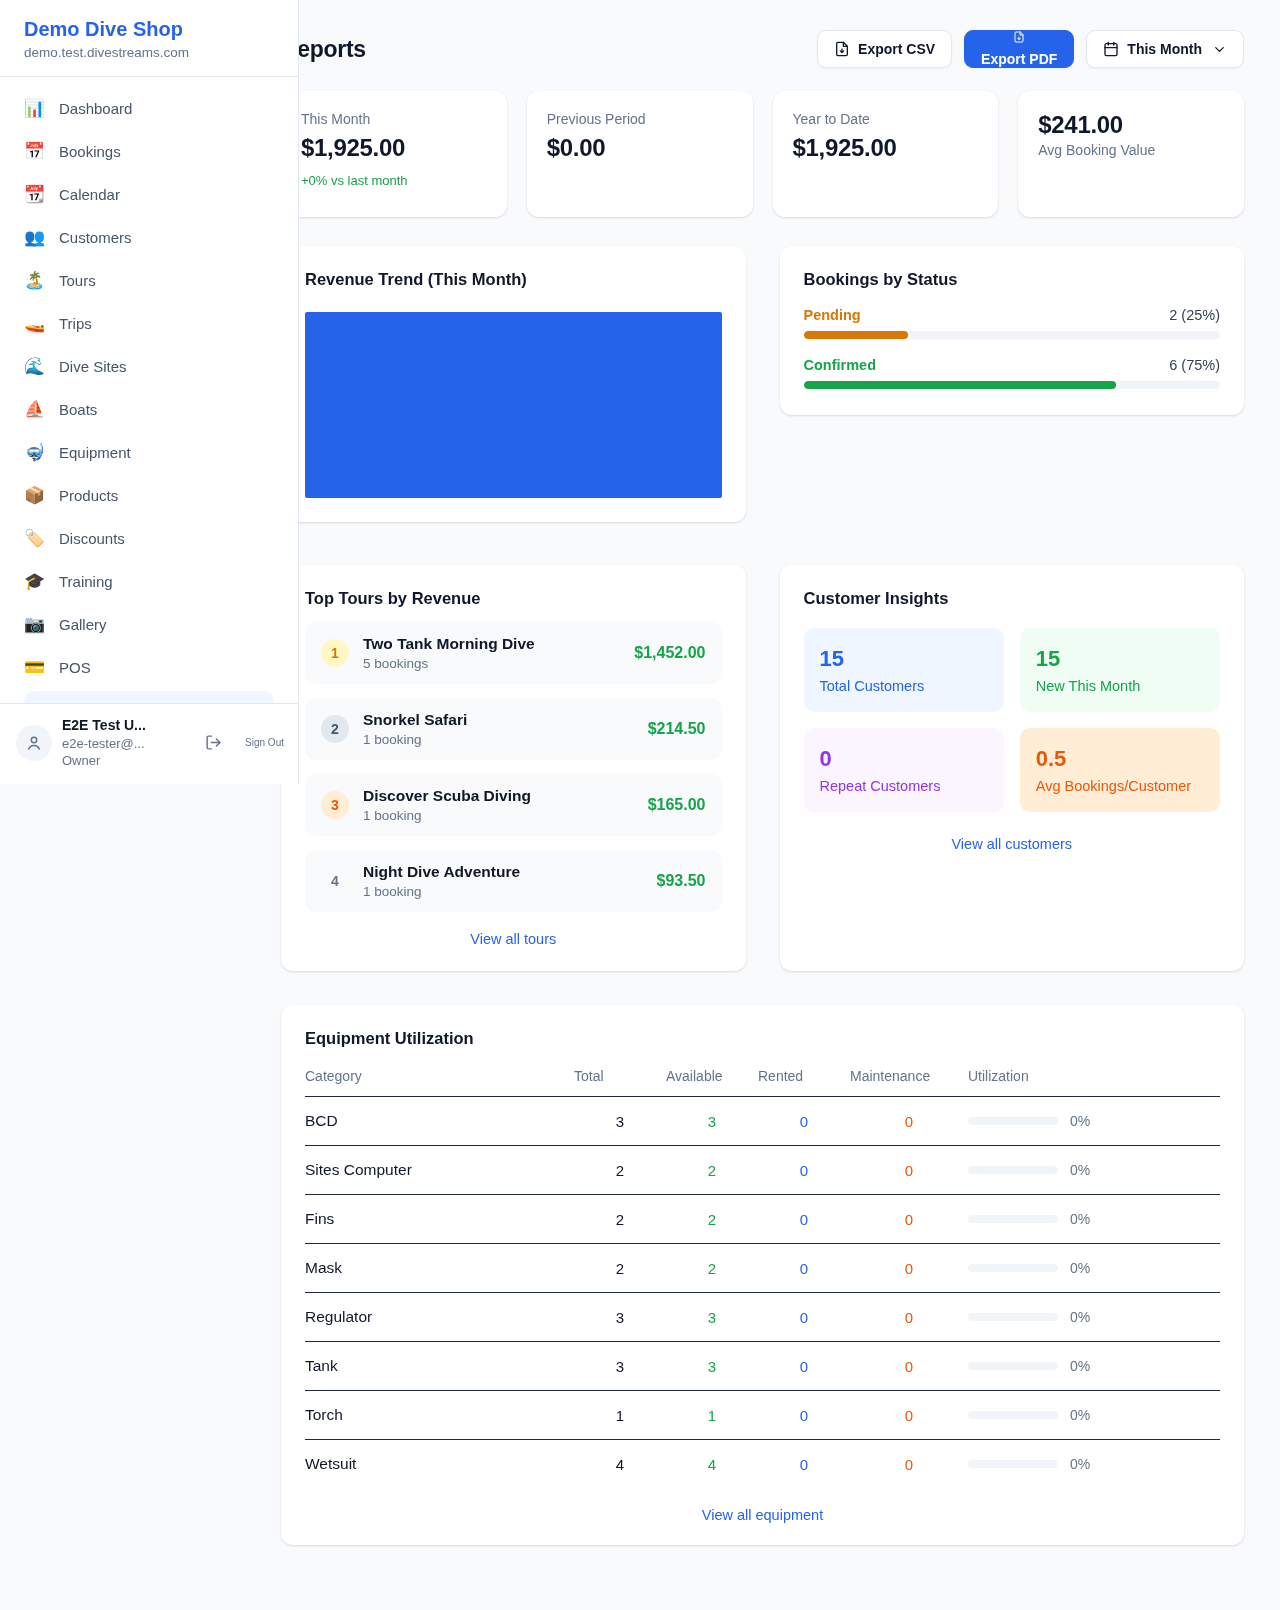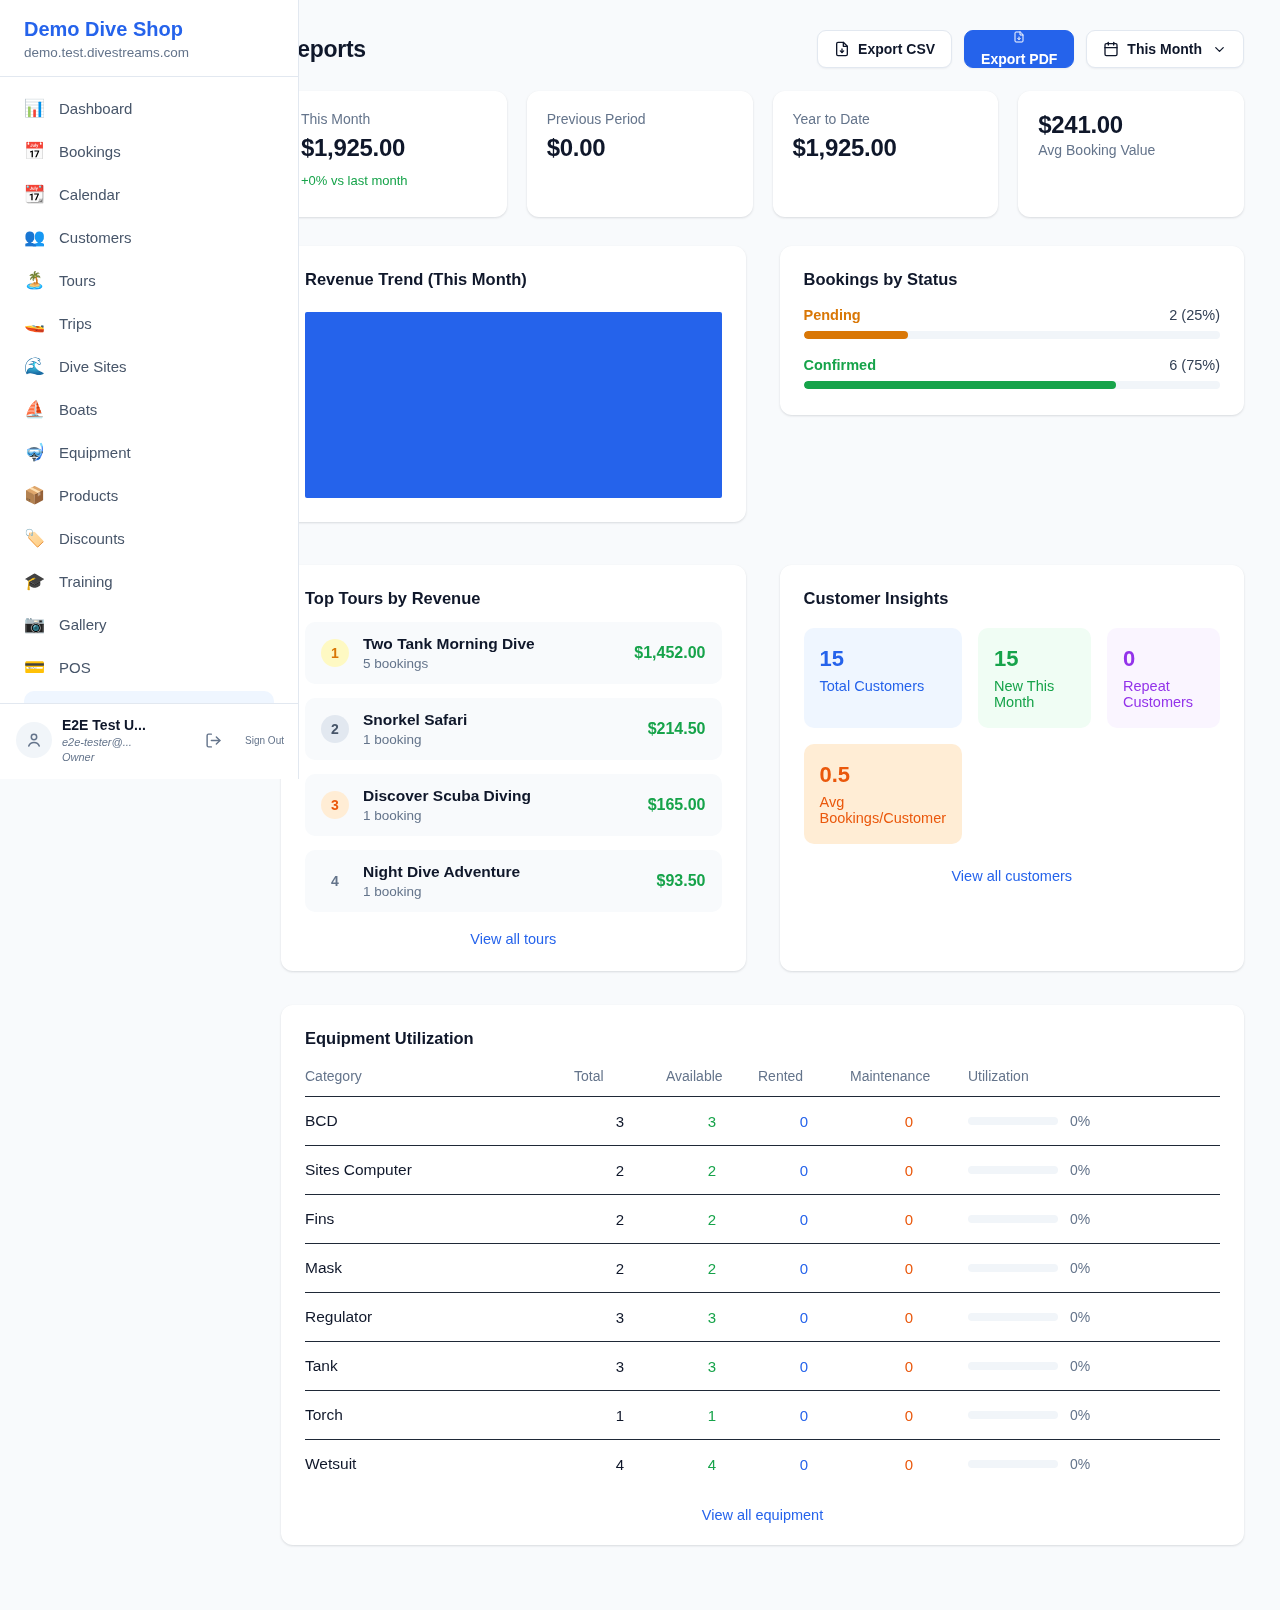--- a/index.html
+++ b/index.html
@@ -34,21 +34,21 @@
     display:flex; align-items:center; gap:10px;
     padding:12px 14px 14px 16px;
   }
   .avatar {
     width:36px; height:36px; border-radius:50%;
     background:#f1f5f9; flex:0 0 auto;
     display:flex; align-items:center; justify-content:center; color:#64748b;
   }
   .user-info { flex:1; min-width:0; line-height:1.35; }
   .user-name { font-size:14px; font-weight:700; color:#0f172a; }
-  .user-email, .user-role { font-size:11px; color:#64748b;font-style:italic; }
+  .user-email, .user-role { font-size:13px; color:#64748b; }
   .signout {
     display:flex; align-items:center; gap:23px;
     color:#64748b; font-size:10px; white-space:nowrap; cursor:pointer;
   }
   
   .main { margin-left:250px; padding:30px 36px 60px 31px; }
   .page-head { display:flex; align-items:center; justify-content:space-between; }
   .page-title { font-size:23px; font-weight:800; letter-spacing:-0.3px; }
   .head-actions { display:flex; gap:12px; }
   .btn {
@@ -101,21 +101,21 @@
   .rank.r1 { background:#fef9c3; color:#d97706; }
   .rank.r2 { background:#e2e8f0; color:#475569; }
   .rank.r3 { background:#ffedd5; color:#ea580c; }
   .rank.r4 { background:transparent; color:#64748b; }
   .tour-main { flex:1; min-width:0; }
   .tour-name { font-size:15.5px; font-weight:600; color:#0f172a; }
   .tour-sub { font-size:13.5px; color:#64748b; margin-top:3px; }
   .tour-amount { font-size:16px; font-weight:700; color:#16a34a; white-space:nowrap; }
   .view-all { display:block; text-align:center; color:#2563eb; font-size:14.5px; margin-top:19px; text-decoration:none; cursor:pointer; }
   .insights-card { padding:24px; }
-  .tiles { display:grid; grid-template-columns:1fr 1fr 1fr; gap:16px; margin-top:20px; }
+  .tiles { display:grid; grid-template-columns:1fr 1fr; gap:16px; margin-top:20px; }
   .tile { border-radius:10px; padding:18px 16px; }
   .tile-value { font-size:22px; font-weight:800; }
   .tile-label { font-size:14.5px; margin-top:6px; }
   .insights-card .view-all { margin-top:24px; }
   
   .equip-card { margin-top:34px; padding:24px 24px 22px; }
   table.equip { width:100%; border-collapse:collapse; margin-top:6px; }
   .equip th {
     font-weight:400; color:#64748b; font-size:14px; text-align:left;
     padding:14px 0 12px; border-bottom:1px solid #1f2937;

